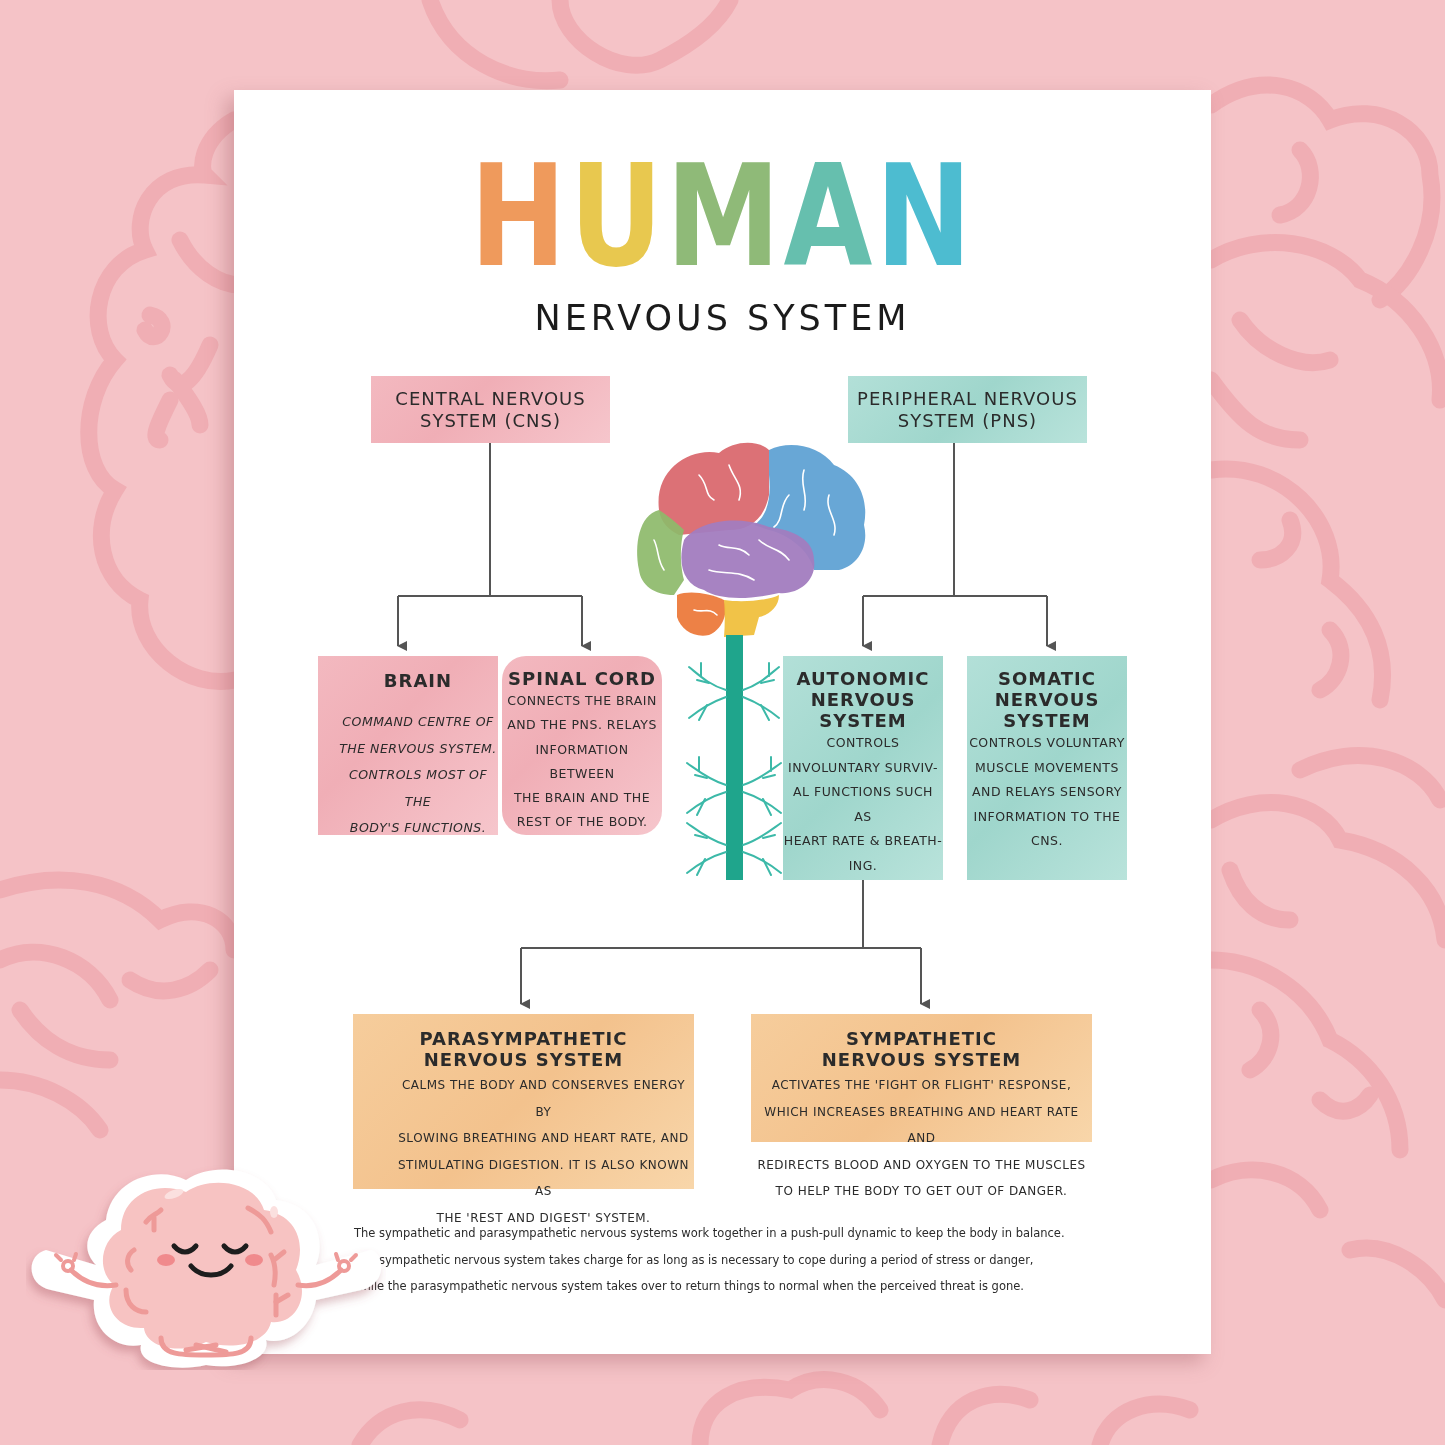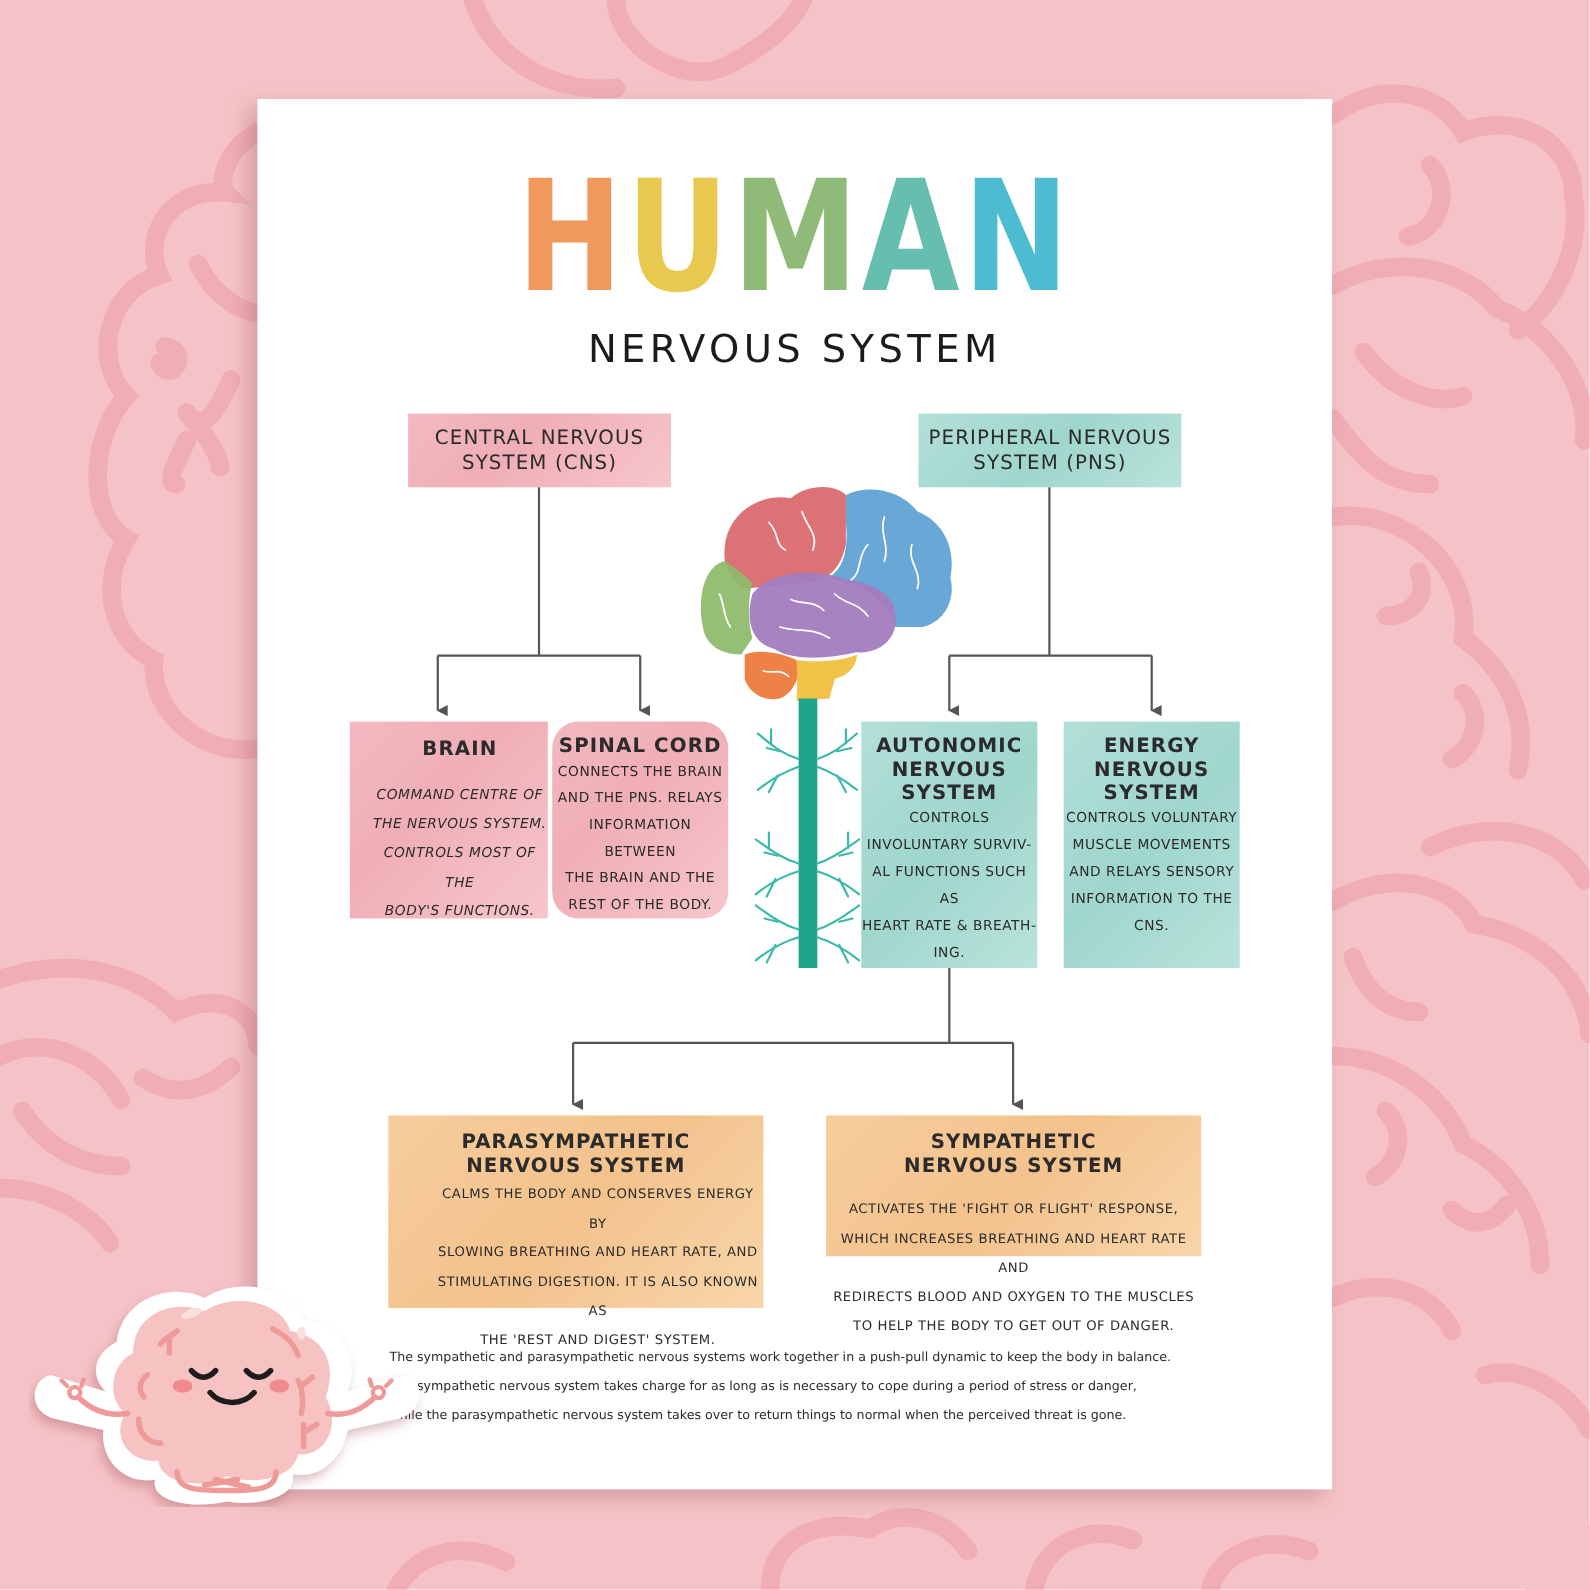--- a/index.html
+++ b/index.html
@@ -96,21 +96,21 @@
   <div class="title">
     <span style="color:#ef9a5c">H</span><span style="color:#e8c84f">U</span><span style="color:#8fba78">M</span><span style="color:#66bfae">A</span><span style="color:#4dbcd0">N</span>
   </div>
   <div class="subtitle">NERVOUS SYSTEM</div>
 
   <div class="box pink hdr" style="left:137px; top:286px; width:239px; height:67px;">
     <h3>CENTRAL NERVOUS</h3>
     <h3>SYSTEM (CNS)</h3>
   </div>
 
-  <div class="box teal hdr" style="left:601px; top:286px; width:239px; height:67px;">
+  <div class="box teal hdr" style="left:614px; top:286px; width:239px; height:67px;">
     <h3>PERIPHERAL NERVOUS</h3>
     <h3>SYSTEM (PNS)</h3>
   </div>
 
   <div class="box pink" style="left:84px; top:566px; width:180px; height:179px; padding-top:14px;padding-left:20px;">
     <h3>BRAIN</h3>
     <p style="margin-top:18px; line-height:26.5px;font-style:italic;">
       <span>COMMAND CENTRE OF</span><br>
       <span>THE NERVOUS SYSTEM.</span><br>
       <span>CONTROLS MOST OF THE</span><br>
@@ -139,21 +139,21 @@
       <span>CONTROLS</span><br>
       <span>INVOLUNTARY SURVIV-</span><br>
       <span>AL FUNCTIONS SUCH AS</span><br>
       <span>HEART RATE &amp; BREATH-</span><br>
       <span>ING.</span>
     </p>
   </div>
 
   <div class="box teal" style="left:733px; top:566px; width:160px; height:224px; padding-top:12px;">
     <h3>
-      <span>ENERGY</span><br>
+      <span>SOMATIC</span><br>
       <span>NERVOUS</span><br>
       <span>SYSTEM</span>
     </h3>
     <p style="margin-top:0; line-height:24.5px;">
       <span>CONTROLS VOLUNTARY</span><br>
       <span>MUSCLE MOVEMENTS</span><br>
       <span>AND RELAYS SENSORY</span><br>
       <span>INFORMATION TO THE</span><br>
       <span>CNS.</span>
     </p>
@@ -170,21 +170,21 @@
       <span>STIMULATING DIGESTION. IT IS ALSO KNOWN AS</span><br>
       <span>THE 'REST AND DIGEST' SYSTEM.</span>
     </p>
   </div>
 
   <div class="box orange" style="left:517px; top:924px; width:341px; height:128px; padding-top:14px;">
     <h3>
       <span>SYMPATHETIC</span><br>
       <span>NERVOUS SYSTEM</span>
     </h3>
-    <p style="margin-top:16px; line-height:26.5px; font-size:12px;">
+    <p style="margin-top:2px; line-height:26.5px; font-size:12px;">
       <span>ACTIVATES THE 'FIGHT OR FLIGHT' RESPONSE,</span><br>
       <span>WHICH INCREASES BREATHING AND HEART RATE AND</span><br>
       <span>REDIRECTS BLOOD AND OXYGEN TO THE MUSCLES</span><br>
       <span>TO HELP THE BODY TO GET OUT OF DANGER.</span>
     </p>
   </div>
 
   <svg class="lines" width="977" height="1264" viewBox="0 0 977 1264">
     <defs>
       <marker id="arr" markerWidth="10" markerHeight="10" refX="5" refY="9" orient="auto" markerUnits="userSpaceOnUse">

